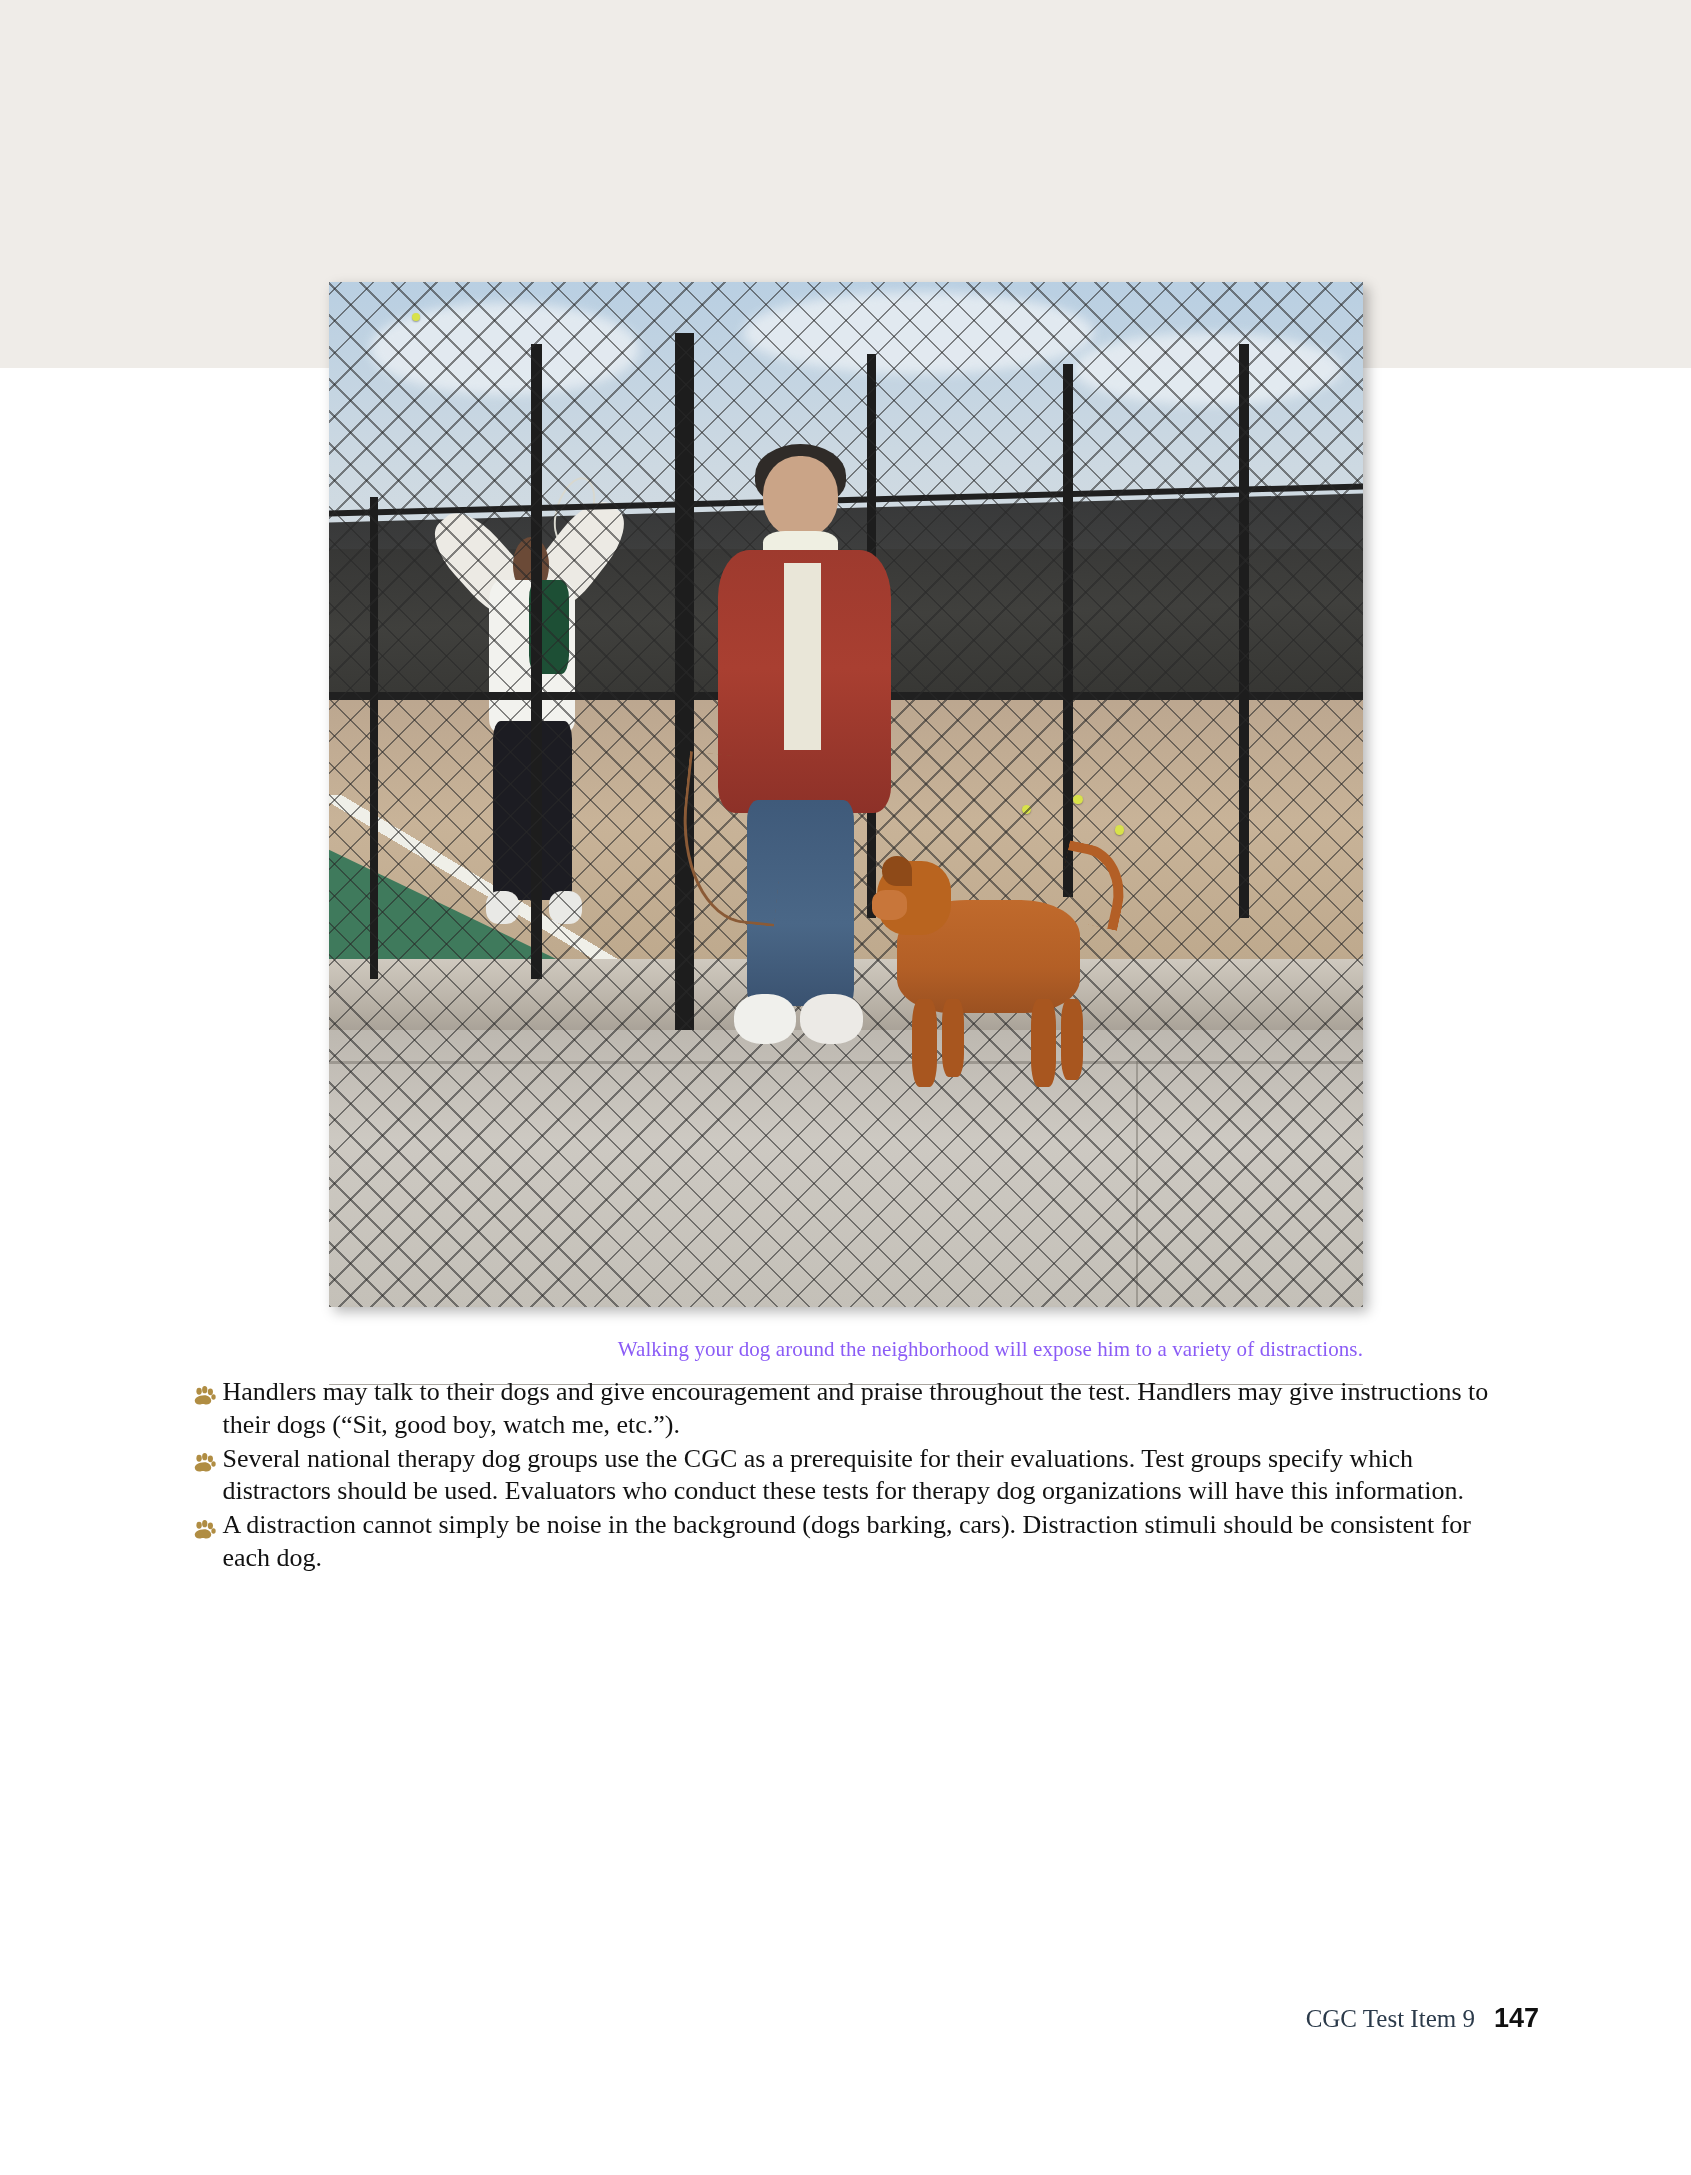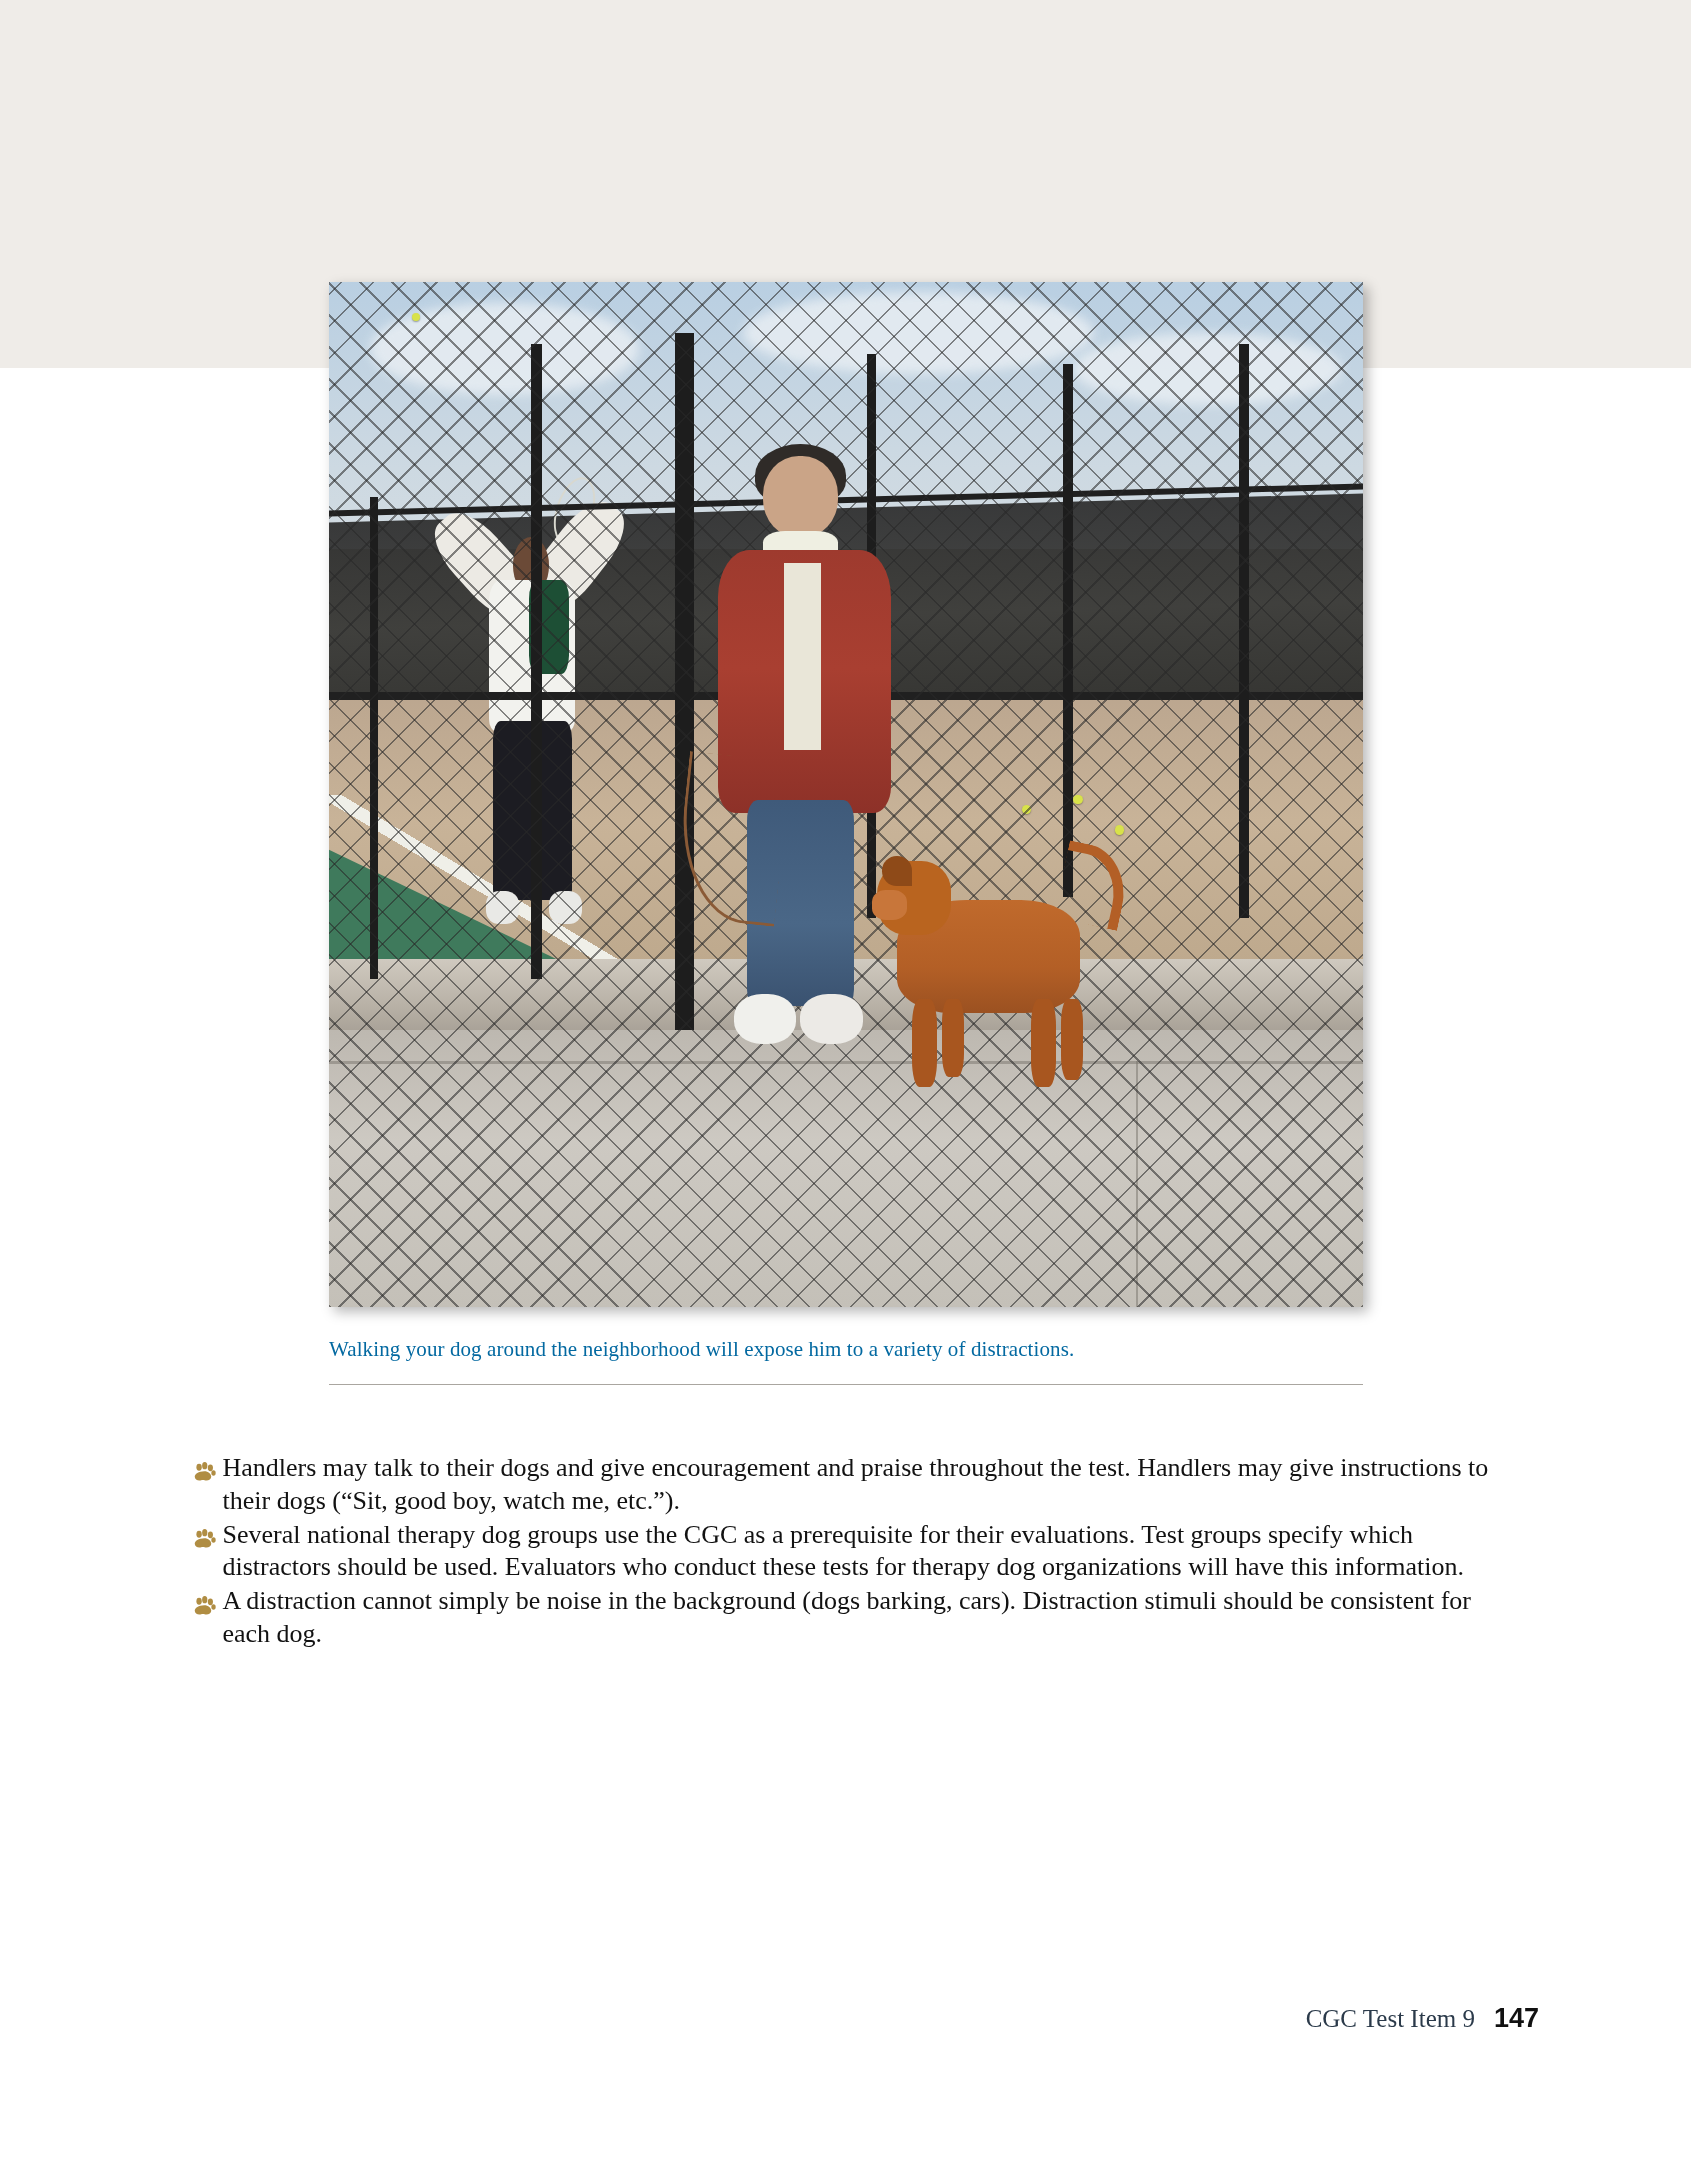--- a/index.html
+++ b/index.html
@@ -248,38 +248,38 @@
   .d-leg { position: absolute; background: #a8561f; border-radius: 30%; }
   .ball {
     position: absolute;
     background: #d8e24a;
     border-radius: 50%;
     box-shadow: 0 0.9px 1.7px rgba(0,0,0,.35);
   }
 
   .caption {
     margin-top: 29.5px;
-    text-align: left;
+    text-align: right;
     font-size: 21px;
-    color: #0369a1;
+    color: #8b5cf6;
     font-family: "Liberation Serif", serif;
     letter-spacing: 0.1px;
   }
   .caption-rule {
     margin: 22.6px auto 0 auto;
     width: 1034px;
     height: 0.9px;
     background: #aaa6a0;
   }
 
   
   .bullets {
     position: absolute;
     left: 193px;
-    top: 1452px;
+    top: 1376px;
     width: 1304px;
   }
   .bullet-row {
     display: flex;
     align-items: flex-start;
     margin-bottom: 1.7px;
   }
   .paw {
     flex: 0 0 auto;
     width: 29.5px;

